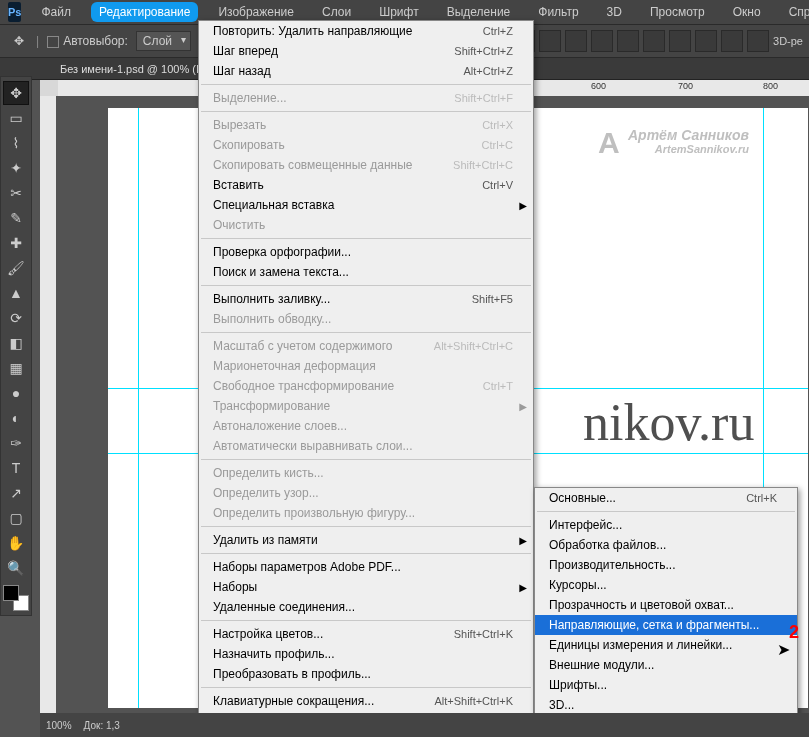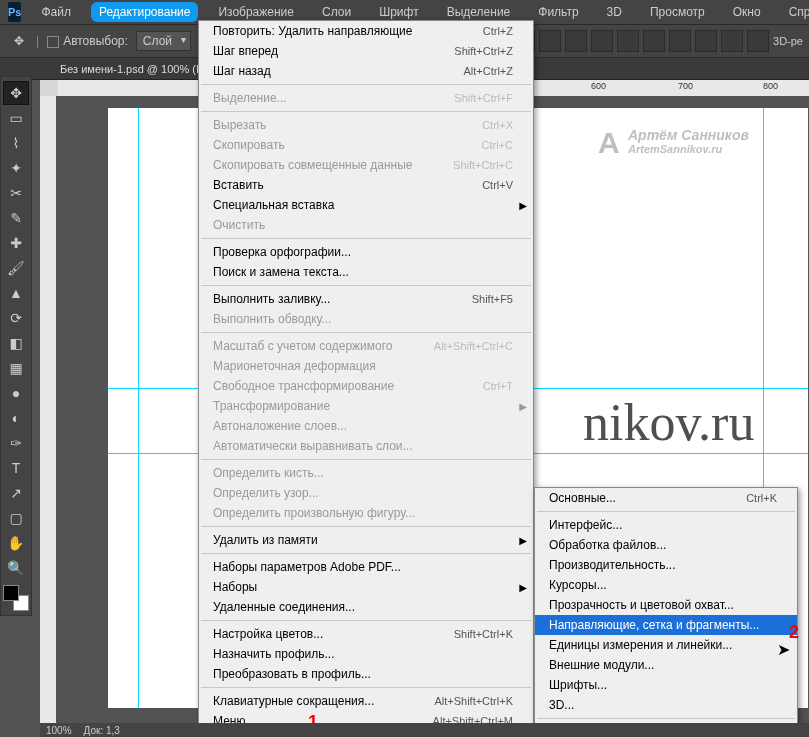--- a/index.html
+++ b/index.html
@@ -36,21 +36,21 @@
 .ruler-h { position: absolute; left: 58px; top: 80px; right: 0; height: 16px; background: #e8e8e8; overflow: hidden; }
 .ruler-v { position: absolute; left: 40px; top: 80px; width: 16px; bottom: 14px; background: #e8e8e8; }
 .ruler-corner { position: absolute; left: 40px; top: 80px; width: 18px; height: 16px; background: #d8d8d8; }
 .ruler-tick { font-size: 9px; color: #333; position: absolute; top: 1px; }
 
 
 .canvas-wrap { position: absolute; left: 58px; top: 96px; right: 0; bottom: 14px; background: #535353; overflow: hidden; }
 .canvas { position: absolute; left: 50px; top: 12px; width:700px; height:600px; background: #fff; }
 .guide-v { position: absolute; top: 0; bottom: 0; width: 1px; background: #00e0ff; }
 .guide-h { position: absolute; left: 0; right: 0; height: 1px; background: #00e0ff; }
-.wm1 { position: absolute; left: 520px; top: 20px; color: #bfbfbf; font-weight: bold; font-size: 14px; text-align: left; line-height: 1.1; font-family: Georgia, serif; font-style: italic;}
+.wm1 { position: absolute; left: 520px; top: 20px; color: #bfbfbf; font-weight: bold; font-size: 14px; text-align: right; line-height: 1.1; font-family: Georgia, serif; font-style: italic;}
 .wm1 small{display:block;font-size:11px;font-style:italic;}
 .wm-a { position: absolute; left: 490px; top: 18px; font-size: 30px; color: #bfbfbf; font-weight: bold; font-family: Arial; }
 .wm2 { position: absolute; left: 475px; top: 285px; color: #4f4f4f; font-size: 52px; font-family: Georgia, serif; }
 
 
 .menu { position: absolute; background: #efefef; border: 1px solid #888; box-shadow: 2px 2px 6px rgba(0,0,0,0.4); color: #000; font-size: 12px; }
 .menu-main { left: 198px; top: 20px; width: 336px; }
 .menu-sub { left: 534px; top: 487px; width: 264px; }
 .mi { display: flex; justify-content: space-between; align-items: center; padding: 3px 20px 3px 14px; white-space: nowrap; position: relative; }
 .mi.disabled { color: #9a9a9a; }
@@ -58,21 +58,21 @@
 .mi .shortcut { color: #555; font-size: 11px; padding-left: 20px; }
 .mi.disabled .shortcut { color: #bbb; }
 .mi .arrow { position: absolute; right: 6px; font-size: 10px; }
 .sep { height: 1px; background: #c8c8c8; margin: 3px 2px; }
 
 
 .annot { color: #ff0000; font-weight: bold; font-size: 18px; position: absolute; }
 .cursor { position: absolute; left: 777px; top: 640px; font-size: 16px; color: #000; pointer-events:none;}
 
 
-.status { position: absolute; left: 40px; bottom: 0; right: 0; height: 14px; background: #444; font-size: 10px; color: #ccc; padding-left: 6px; display: flex; align-items: center; gap: 12px; }
+.status { position: absolute; left: 40px; bottom: 0; right: 0; height: 24px; background: #444; font-size: 10px; color: #ccc; padding-left: 6px; display: flex; align-items: center; gap: 12px; }
 </style>
 </head>
 <body>
 
 <div class="menubar">
   <div class="ps-logo">Ps</div>
   <div class="menubar-item">Файл</div>
   <div class="menubar-item active">Редактирование</div>
   <div class="menubar-item">Изображение</div>
   <div class="menubar-item">Слои</div>

